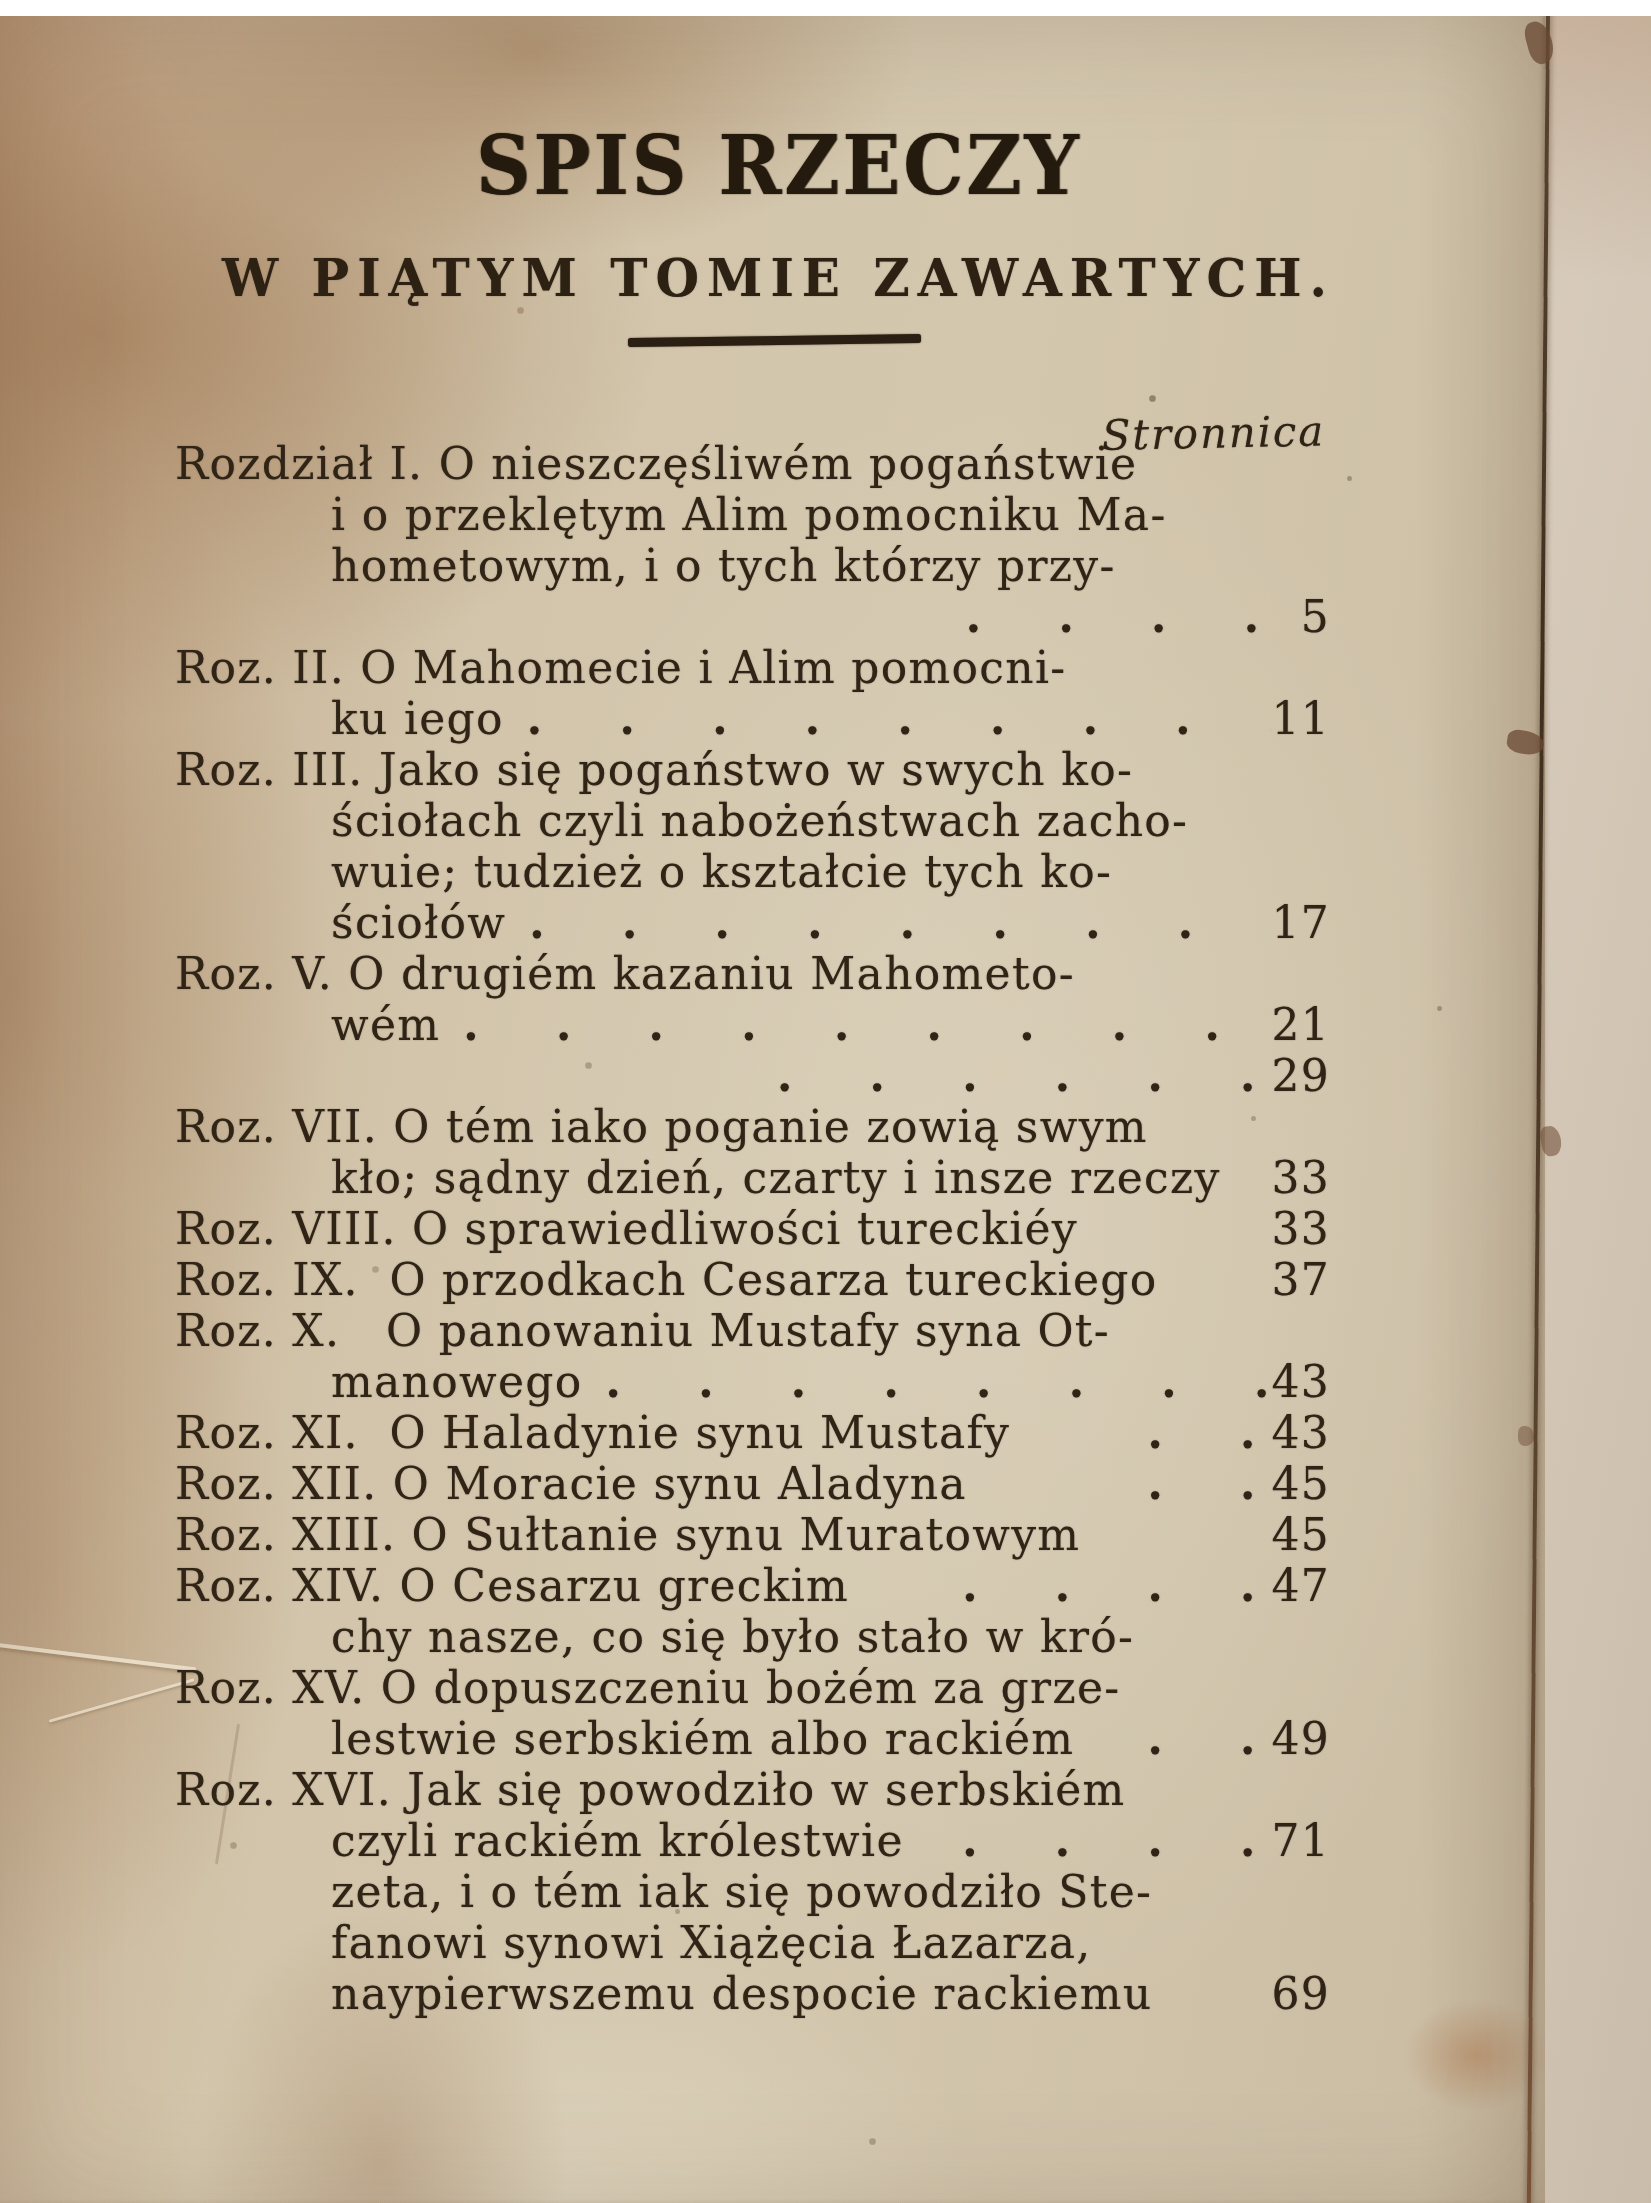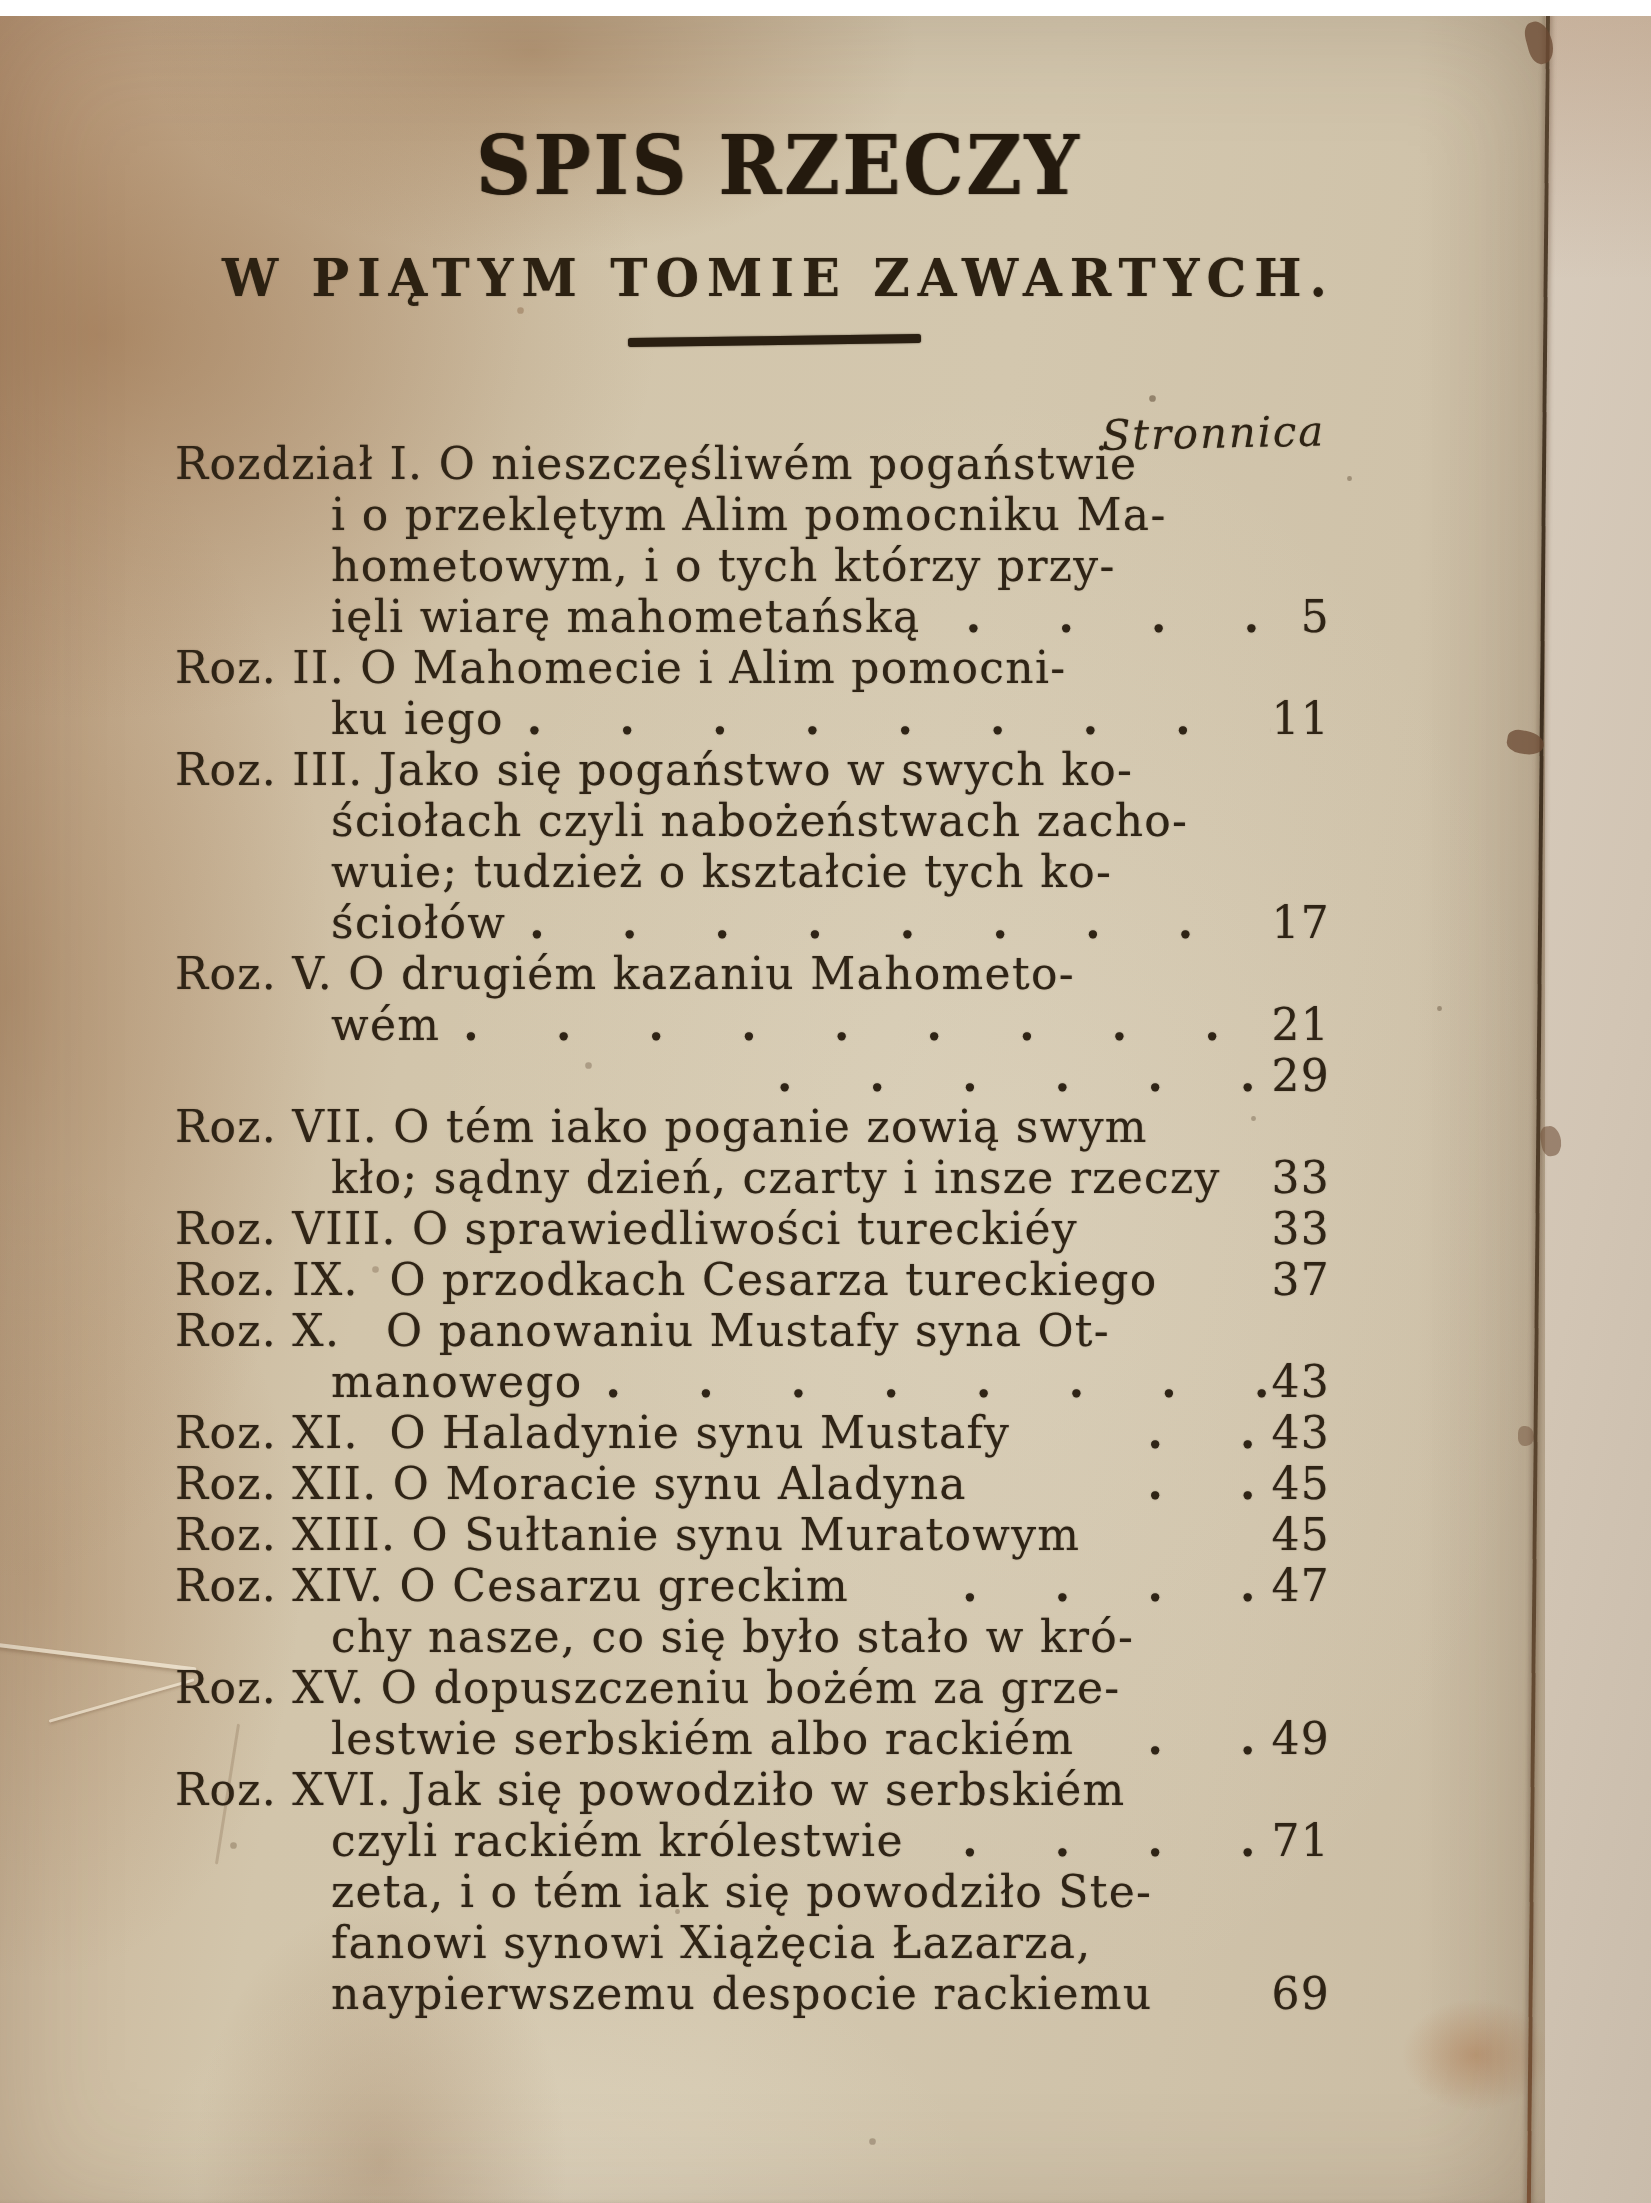--- a/index.html
+++ b/index.html
@@ -146,21 +146,21 @@
 
     <div class="title">SPIS RZECZY</div>
     <div class="subtitle">W PIĄTYM TOMIE ZAWARTYCH.</div>
     <div class="rule"></div>
     <div class="stronnica">Stronnica</div>
 
     <div class="toc" id="toc">
         <div class="toc-line"><span class="t">Rozdział I. O nieszczęśliwém pogaństwie</span></div>
         <div class="toc-line indent"><span class="t">i o przeklętym Alim pomocniku Ma-</span></div>
         <div class="toc-line indent"><span class="t">hometowym, i o tych którzy przy-</span></div>
-        <div class="toc-line indent"><span class="t">ięli wiarę mahometańską</span><span class="leader">. . . .</span><span class="pg">5</span></div>
+        <div class="toc-line indent"><span class="leader">. . . .</span><span class="pg">5</span></div>
         <div class="toc-line"><span class="t">Roz. II. O Mahomecie i Alim pomocni-</span></div>
         <div class="toc-line indent"><span class="t">ku iego</span><span class="leader">. . . . . . . . . .</span><span class="pg">11</span></div>
         <div class="toc-line"><span class="t">Roz. III. Jako się pogaństwo w swych ko-</span></div>
         <div class="toc-line indent"><span class="t">ściołach czyli nabożeństwach zacho-</span></div>
         <div class="toc-line indent"><span class="t">wuie; tudzież o kształcie tych ko-</span></div>
         <div class="toc-line indent"><span class="t">ściołów</span><span class="leader">. . . . . . . . . .</span><span class="pg">17</span></div>
         <div class="toc-line"><span class="t">Roz. V. O drugiém kazaniu Mahometo-</span></div>
         <div class="toc-line indent"><span class="t">wém</span><span class="leader">. . . . . . . . . .</span><span class="pg">21</span></div>
         <div class="toc-line"><span class="leader">. . . . . .</span><span class="pg">29</span></div>
         <div class="toc-line"><span class="t">Roz. VII. O tém iako poganie zowią swym</span></div>

